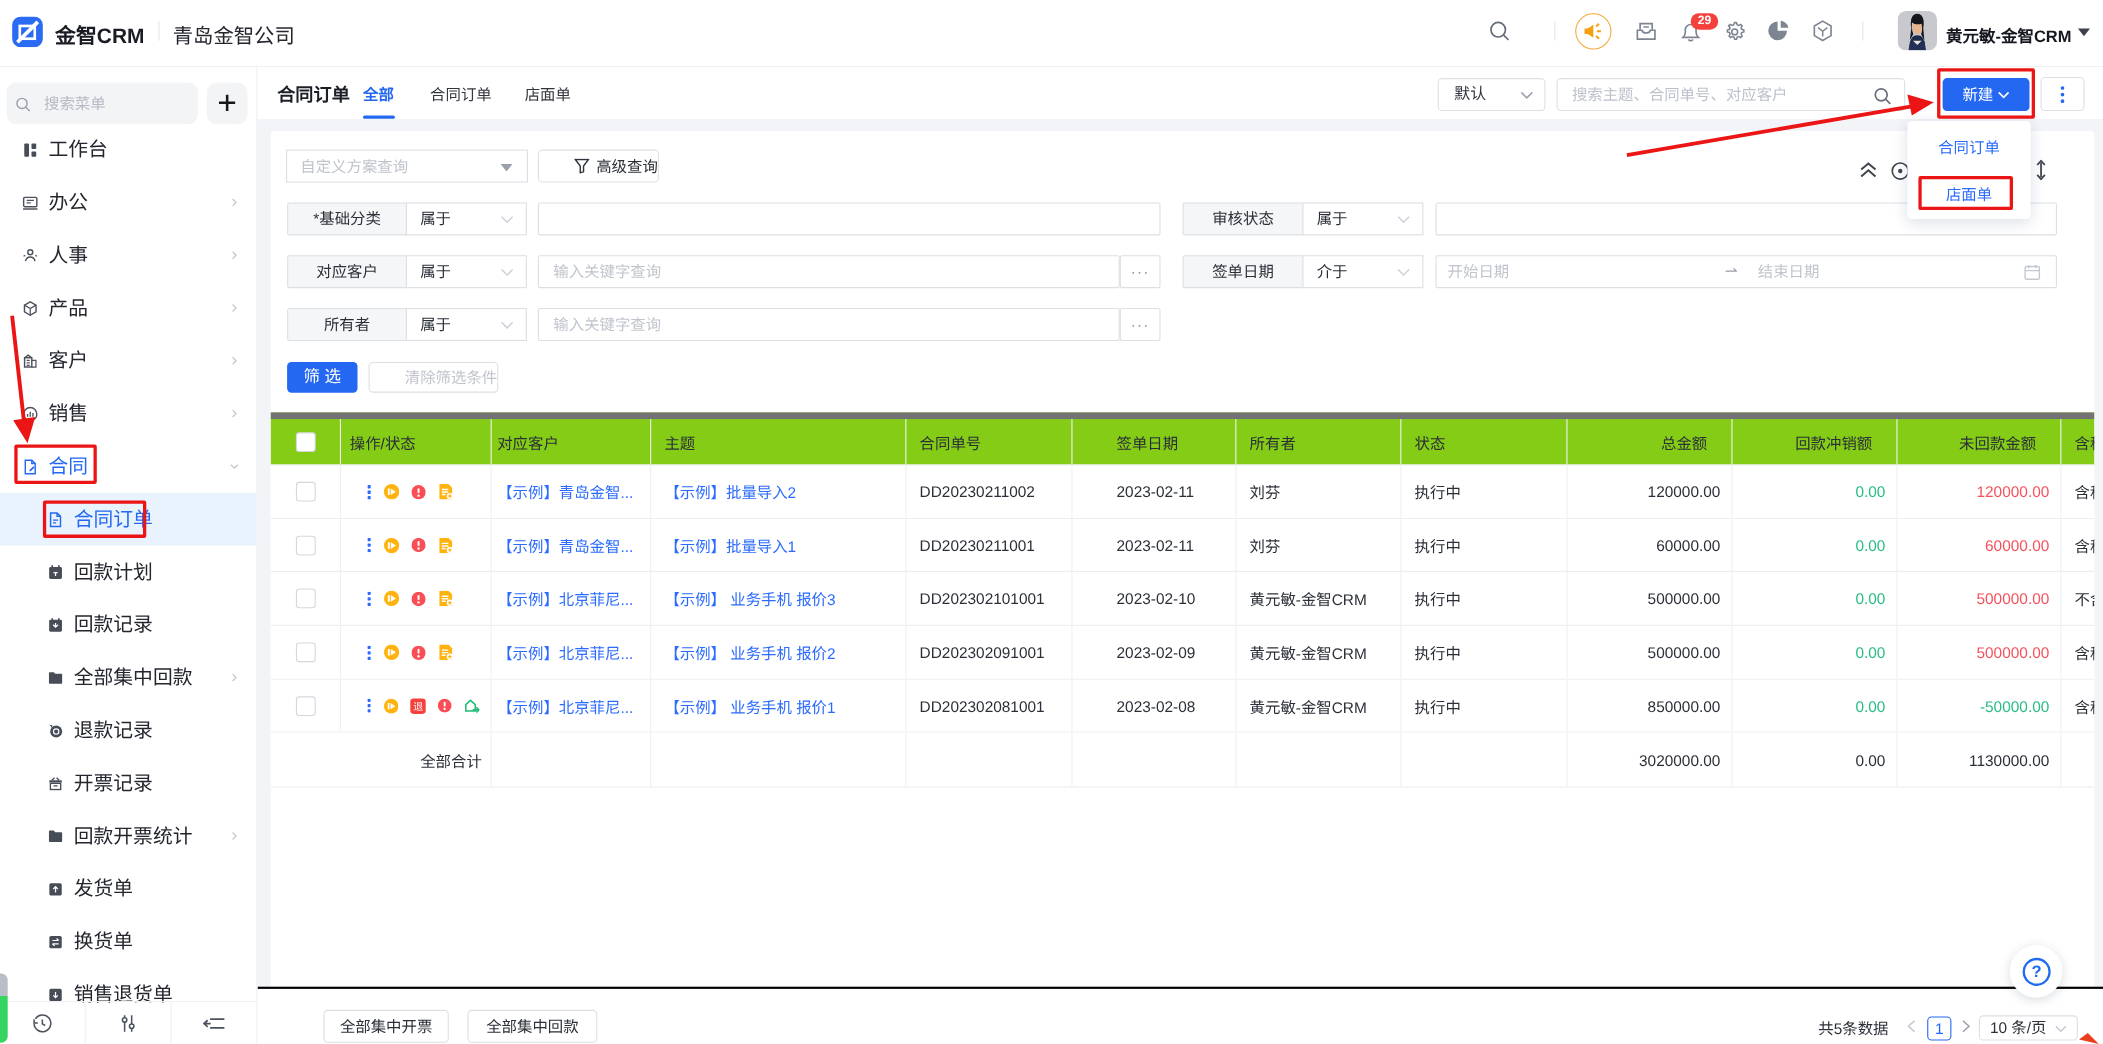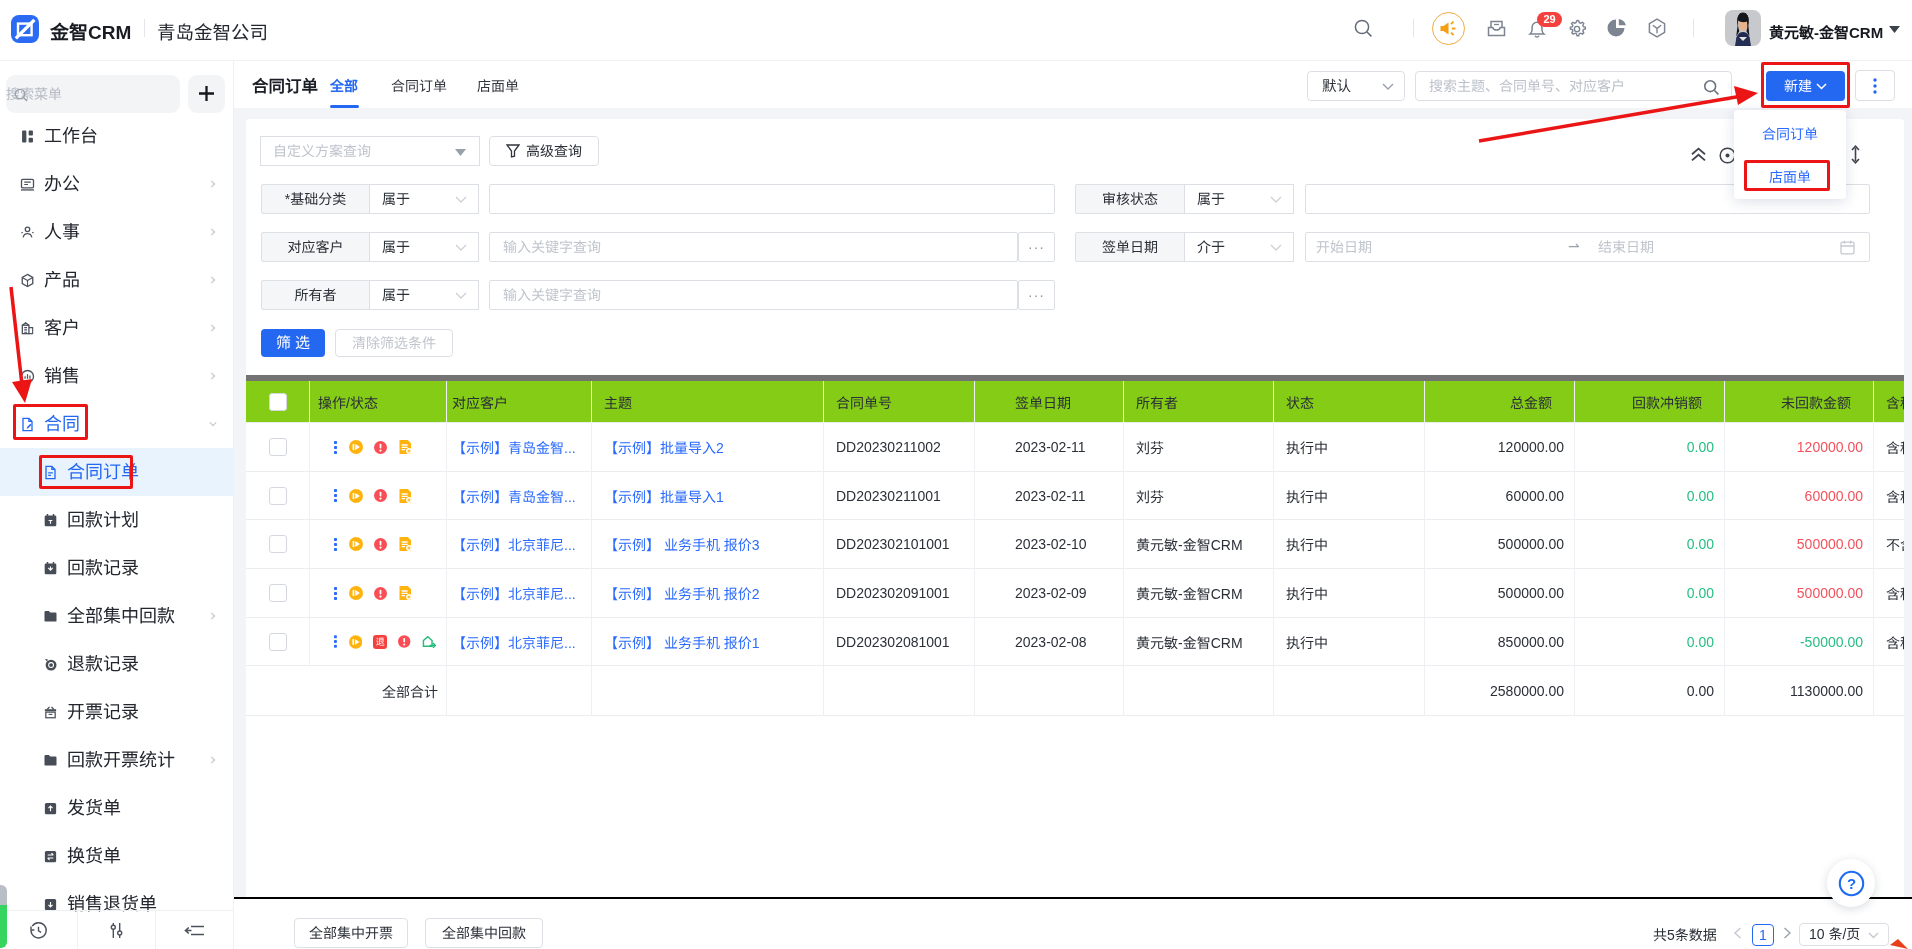--- a/index.html
+++ b/index.html
@@ -7,21 +7,21 @@
 .abs{position:absolute}
 
 .topbar{position:absolute;left:0;top:0;width:1912px;height:61px;background:#fff;border-bottom:1px solid #f0f1f4;z-index:30}
 .brand{position:absolute;left:50px;top:17px;font-size:19px;font-weight:700;color:#191c23}
 .tdiv{position:absolute;top:19px;width:1px;height:18px;background:#e3e6ea}
 .corp{position:absolute;left:157px;top:18px;font-size:18.5px;color:#23262e}
 .uname{position:absolute;left:1769px;top:21px;font-size:15px;font-weight:700;color:#15181f}
 
 .sidebar{position:absolute;left:0;top:61px;width:234px;height:888px;background:#fff;border-right:1px solid #eef0f2;z-index:20}
 .sschbox{position:absolute;left:6px;top:14px;width:174px;height:38px;background:#f3f4f6;border-radius:9px;color:#b5bac3;font-size:14px;line-height:38px}
-.sschbox span{}
+.sschbox span{margin-left:34px}
 .plusbtn{position:absolute;left:188px;top:14px;width:37px;height:38px;background:#f3f4f6;border-radius:9px}
 .menu{position:absolute;left:0;top:51px;width:233px}
 .mi{position:relative;height:48px;line-height:48px;font-size:18px;color:#23262e}
 .mi .ic{position:absolute;left:20px;top:17px;width:15px;height:15px}
 .mi .tx{position:absolute;left:44px;top:0}
 .mi .ar{position:absolute;right:13px;top:17px;width:14px;height:14px}
 .mi.sub .ic{left:43px}
 .mi.sub .tx{left:67px}
 .mi.active{background:#e9f3fe;color:#2468f2}
 .mi.blue{color:#2468f2}
@@ -39,21 +39,21 @@
 .gsearch{position:absolute;left:1181px;top:10px;width:317px;height:30px;border:1px solid #dcdfe4;border-radius:4px;font-size:14px;color:#bcc1ca;line-height:28px;padding-left:13px}
 .newbtn{position:absolute;left:1532px;top:10px;width:79px;height:30px;background:#2468f2;border-radius:4px;color:#fff;font-size:14px;text-align:center;line-height:30px}
 .morebtn{position:absolute;left:1621px;top:9px;width:40px;height:31px;border:1px solid #dcdfe4;border-radius:4px}
 
 .content{position:absolute;left:234px;top:108px;width:1678px;height:790px;background:#f2f4f8}
 .card{position:absolute;left:12px;top:11px;width:1658px;height:779px;background:#fff;border-radius:4px 4px 0 0;overflow:hidden}
 .sel,.inp,.lab{position:absolute;height:30px;border:1px solid #dcdfe4;font-size:14px;line-height:28px}
 .lab{background:#f5f6f8;color:#2b2f37;text-align:center;border-radius:2px 0 0 2px}
 .sel{background:#fff;color:#2b2f37;padding-left:12px;margin-left:-1px}
 .inp{background:#fff;color:#c0c5cd;padding-left:13px;border-radius:2px}
-.fbtn{position:absolute;height:30px;border:1px solid #dcdfe4;border-radius:4px;font-size:14px;color:#2b2f37;text-align:center}
+.fbtn{position:absolute;height:30px;border:1px solid #dcdfe4;border-radius:4px;font-size:14px;color:#2b2f37;text-align:right}
 
 .tbl{position:absolute;left:0;top:256px;width:1658px}
 .tr{display:flex;border-bottom:1px solid #ebedf1;background:#fff}
 .tr.head{background:#84cc16;border-top:6px solid #737373}
 .td{flex:none;border-right:1px solid #eef0f3;padding:0 10px 0 12px;font-size:14px;color:#2b2f37;display:flex;align-items:center;overflow:hidden;white-space:nowrap}
 .td.r{justify-content:flex-end;padding-right:10px}
 .td.c{justify-content:center;padding:0}
 .head .td{font-weight:500;color:#2b2f37}
 .head .td.r{padding-right:22px}
 a.lk{color:#2b6bff;text-decoration:none}
@@ -650,21 +650,21 @@
 <div class="td w11">含税</div>
 </div>
 <div class="tr h50">
           <div class="td sumlab">全部合计</div>
 <div class="td w2"></div>
 <div class="td w3"></div>
 <div class="td w4"></div>
 <div class="td w5"></div>
 <div class="td w6"></div>
 <div class="td w7"></div>
-<div class="td w8 r">2580000.00</div>
+<div class="td w8 r">3020000.00</div>
           <div class="td w9 r">0.00</div>
           <div class="td w10 r">1130000.00</div>
           <div class="td w11"></div>
         </div>
 </div>
  </div>
 </div>
 
 <div class="bottombar">
   <div class="bbtn" style="left:60px;width:114px">全部集中开票</div>

